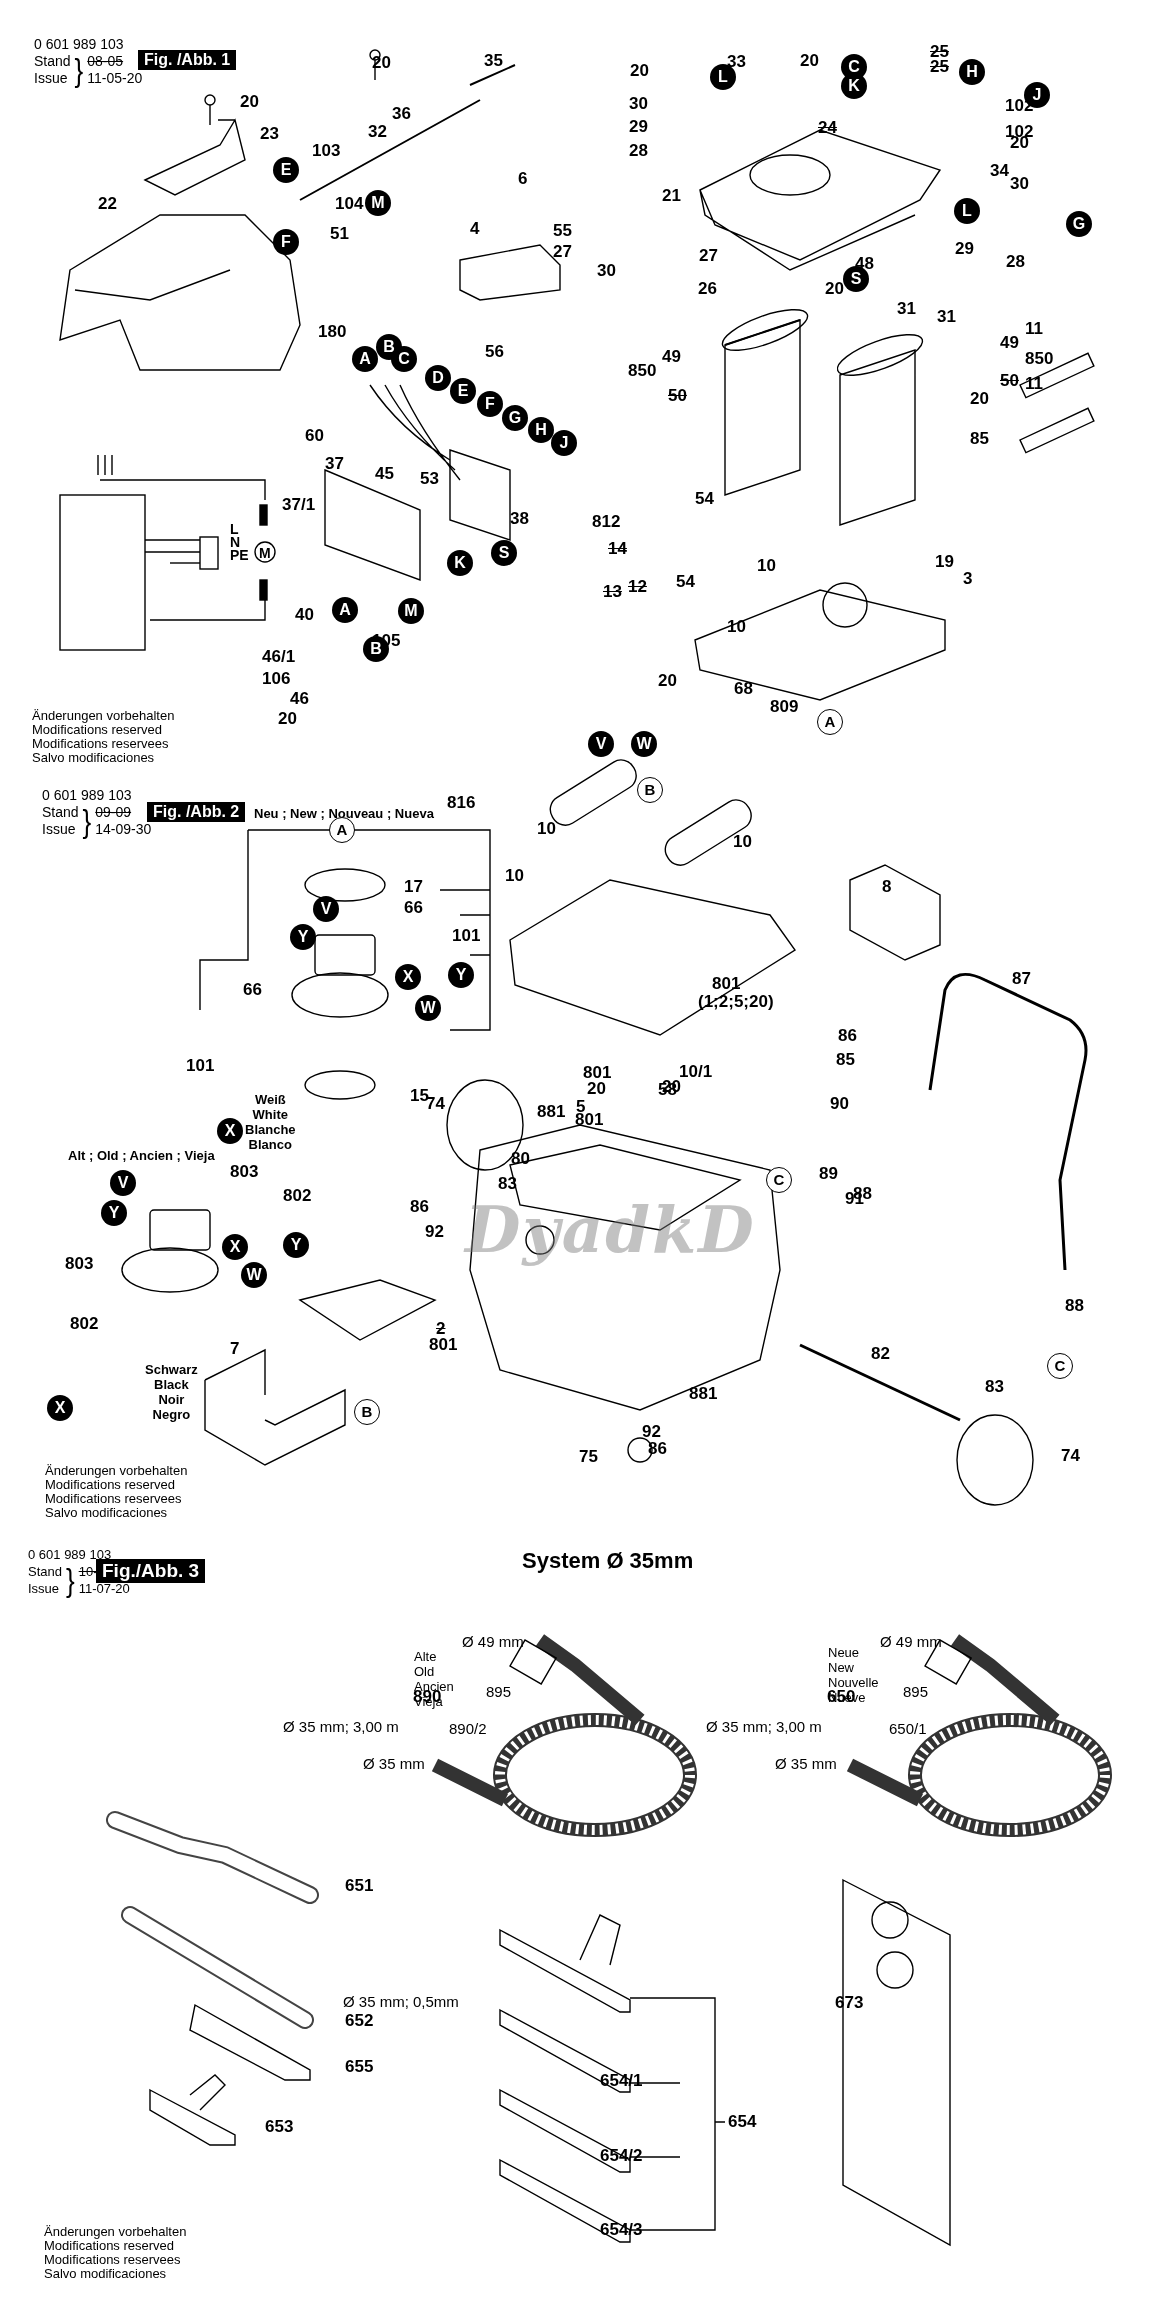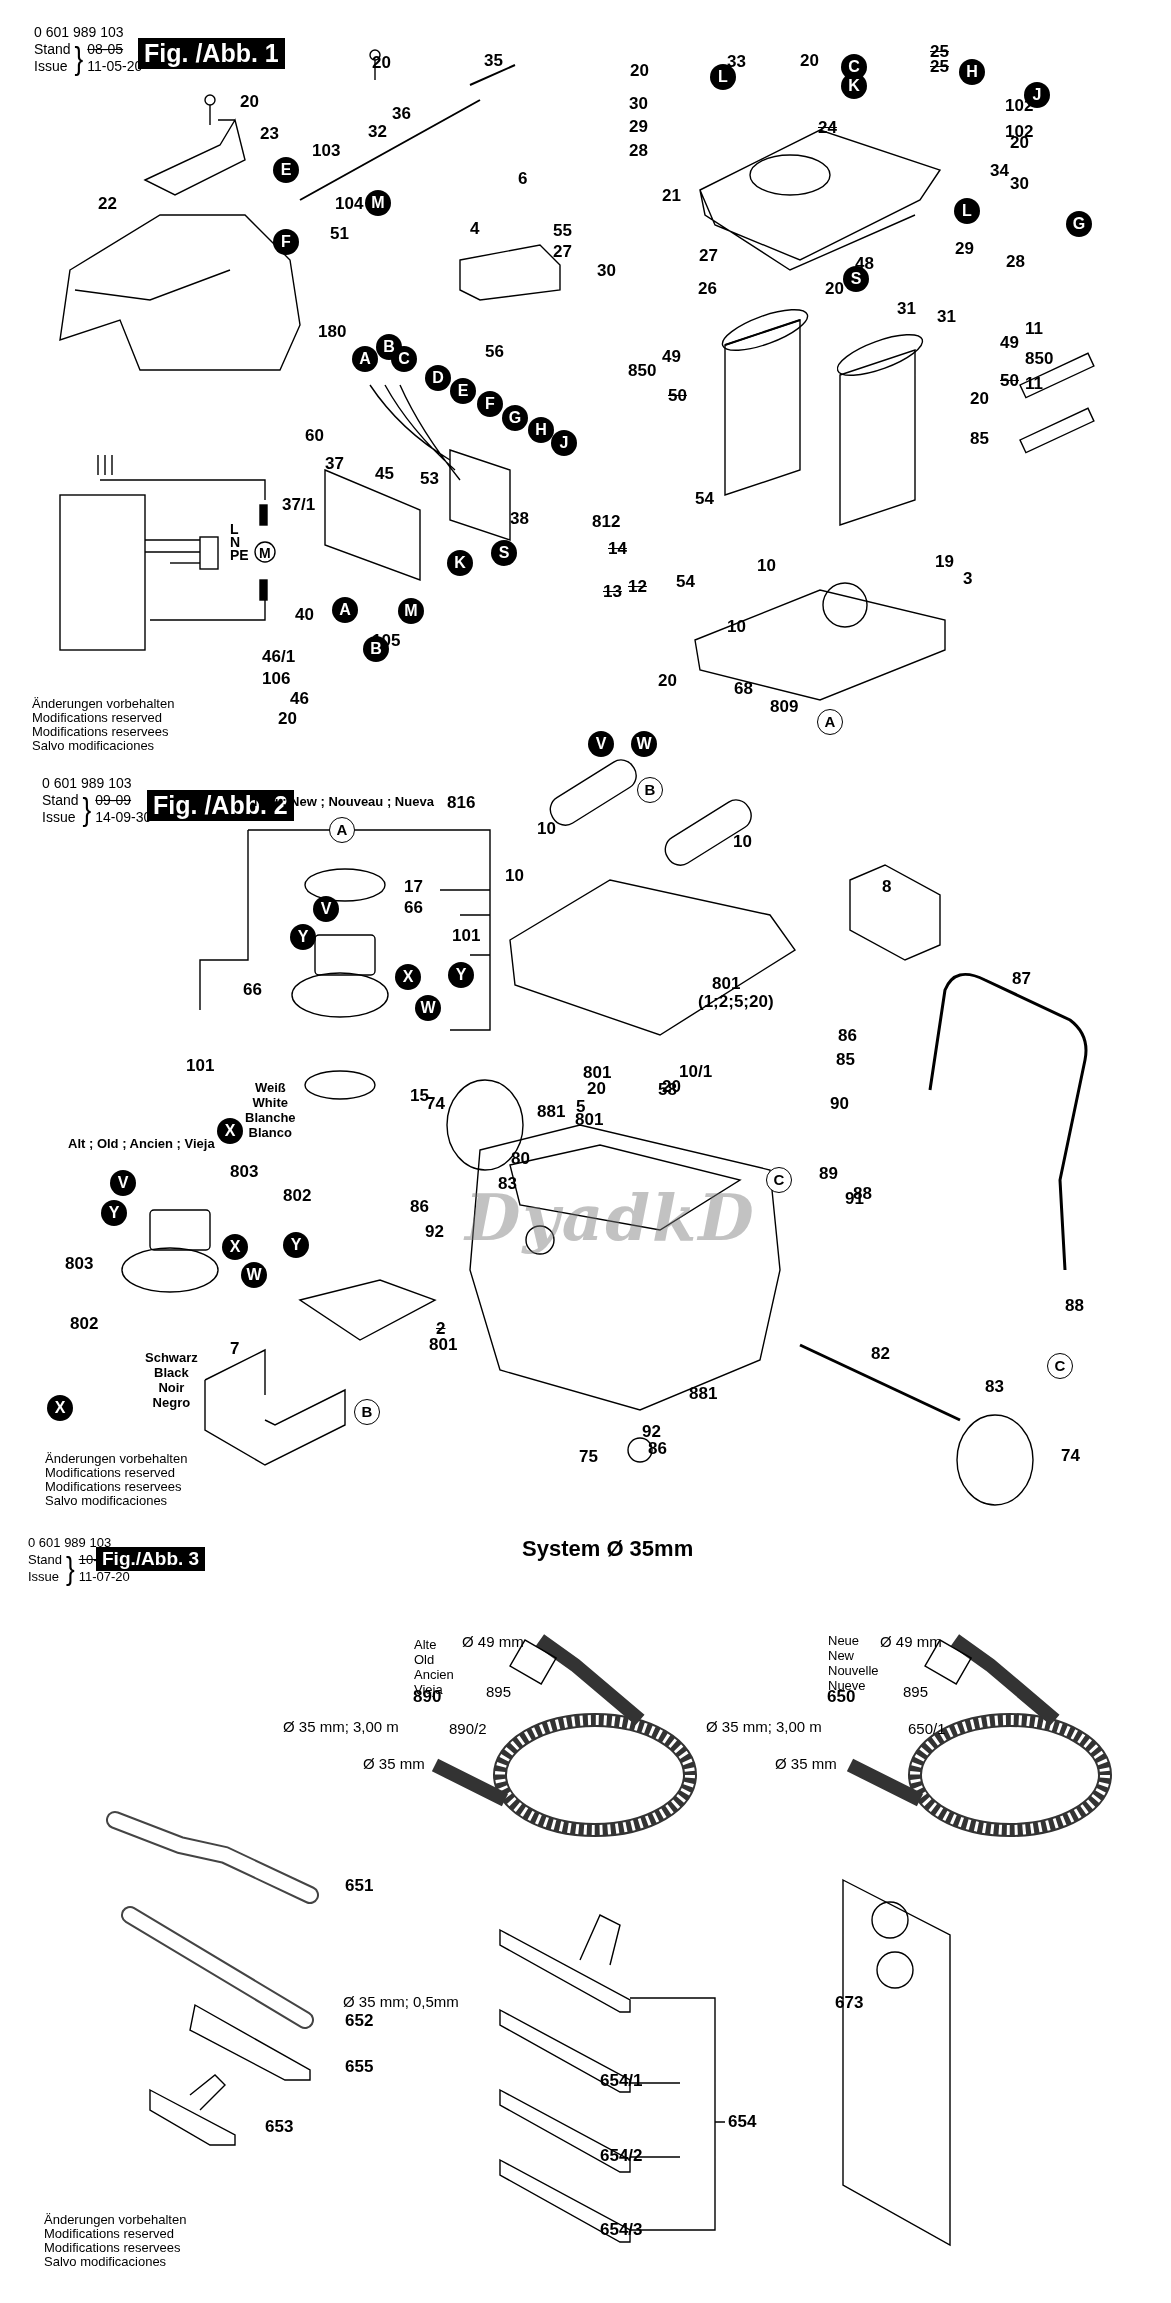--- a/index.html
+++ b/index.html
@@ -1,24 +1,24 @@
 <!DOCTYPE html>
 <html><head>
 <meta charset="utf-8">
 <style>
   html, body { margin:0; padding:0; background:#ffffff; }
   body { width:1171px; height:2303px; position:relative; overflow:hidden;
          font-family:"Liberation Sans", sans-serif; color:#000; }
-  .abs { position:absolute; }
+  .abs { position:absolute;margin-top:12px; }
   .hdr { font-size:14px; line-height:17px; }
   .hdr .num { display:block; }
   .hdr .row { display:flex; align-items:center; }
   .hdr .brace { font-size:26px; line-height:26px; margin:0 4px; transform:scaleY(1.2); }
   .hdr .struck { text-decoration:line-through; }
-  .fig { background:#000; color:#fff; font-weight:bold; font-size:25px; padding:1px 6px; }
+  .fig { background:#000; color:#fff; font-weight:bold; font-size:16px; padding:1px 6px; }
   .note { font-size:13px; line-height:14px; }
   .lbl { position:absolute; font-weight:bold; font-size:17px; white-space:nowrap; line-height:18px; }
   .lbl.sm { font-size:14px; font-weight:bold; }
   .lbl.reg { font-weight:normal; font-size:15px; }
   .lbl.x { text-decoration:line-through; }
   .dot { position:absolute; width:26px; height:26px; border-radius:50%; background:#000; color:#fff;
          font-weight:bold; font-size:16px; text-align:center; line-height:26px; }
   .ring { position:absolute; width:24px; height:24px; border-radius:50%; border:1.5px solid #000; background:#fff;
           font-weight:bold; font-size:15px; text-align:center; line-height:24px; }
   .title3 { font-weight:bold; font-size:22px; }
@@ -441,21 +441,21 @@
     <div class="ring" style="left: 354px; top: 1399px;">B</div>
     <div class="lbl reg" style="left: 462px; top: 1633px;">Ø 49 mm</div>
     <div class="lbl" style="left: 413px; top: 1688px;">890</div>
     <div class="lbl reg" style="left: 486px; top: 1683px;">895</div>
     <div class="lbl reg" style="left: 449px; top: 1720px;">890/2</div>
     <div class="lbl reg" style="left: 283px; top: 1718px;">Ø 35 mm; 3,00 m</div>
     <div class="lbl reg" style="left: 363px; top: 1755px;">Ø 35 mm</div>
     <div class="lbl reg" style="left: 880px; top: 1633px;">Ø 49 mm</div>
     <div class="lbl" style="left: 827px; top: 1688px;">650</div>
     <div class="lbl reg" style="left: 903px; top: 1683px;">895</div>
-    <div class="lbl reg" style="left: 908px; top: 1720px;">650/1</div>
+    <div class="lbl reg" style="left: 889px; top: 1720px;">650/1</div>
     <div class="lbl reg" style="left: 706px; top: 1718px;">Ø 35 mm; 3,00 m</div>
     <div class="lbl reg" style="left: 775px; top: 1755px;">Ø 35 mm</div>
     <div class="lbl" style="left: 345px; top: 1877px;">651</div>
     <div class="lbl reg" style="left: 343px; top: 1993px;">Ø 35 mm; 0,5mm</div>
     <div class="lbl" style="left: 345px; top: 2012px;">652</div>
     <div class="lbl" style="left: 345px; top: 2058px;">655</div>
     <div class="lbl" style="left: 265px; top: 2118px;">653</div>
     <div class="lbl" style="left: 600px; top: 2072px;">654/1</div>
     <div class="lbl" style="left: 600px; top: 2147px;">654/2</div>
     <div class="lbl" style="left: 600px; top: 2221px;">654/3</div>

